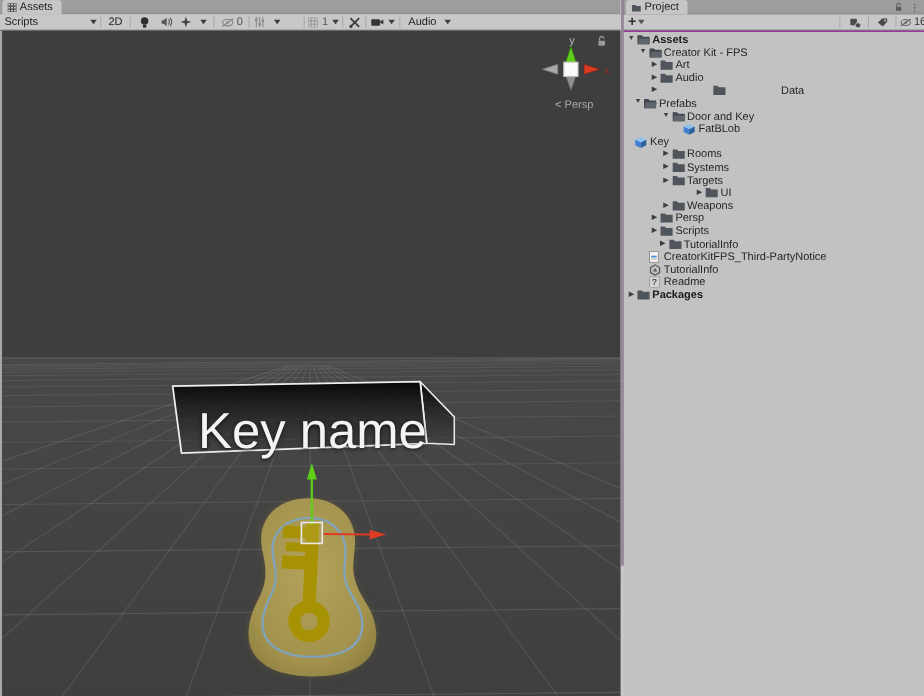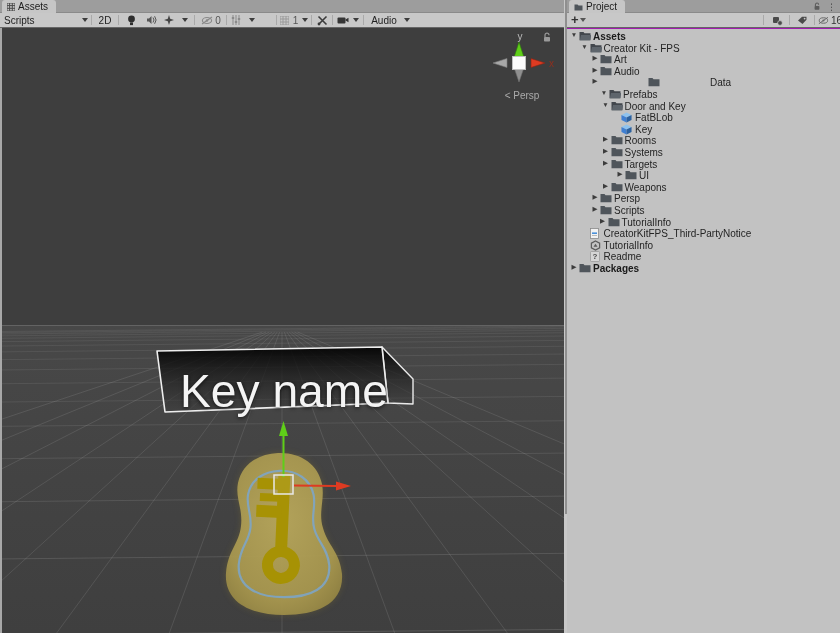--- a/index.html
+++ b/index.html
@@ -359,21 +359,21 @@
         </div>
         <div class="tree-row" style="padding-left: 23px; gap: 48px;">
           <span class="tw">▶</span>
           <span class="ticon">
             <svg width="12" height="10" viewBox="0 0 12 10">
               <path d="M0.5 1 h4 l1 1.3 h6 v7 h-11z" fill="#4f555b"></path>
             </svg>
           </span>
           <span class="tlabel">Data</span>
         </div>
-        <div class="tree-row" style="padding-left: 32px;">
+        <div class="tree-row" style="padding-left: 8px;">
           <span class="tw">▼</span>
           <span class="ticon">
             <svg width="12" height="10" viewBox="0 0 12 10">
               <path d="M0.5 1 h4 l1 1.3 h6 v7 h-11z" fill="#42474d"></path>
               <path d="M2 4 h10.5 l-1.6 5.3 h-10z" fill="#5e656c"></path>
             </svg>
           </span>
           <span class="tlabel">Prefabs</span>
         </div>
         <div class="tree-row" style="padding-left: 33.5px;">
@@ -390,21 +390,21 @@
           <span class="tw"></span>
           <span class="ticon">
             <svg width="11" height="11" viewBox="0 0 12 12">
               <polygon points="6,0.5 11.5,3.3 6,6 0.5,3.3" fill="#8ec2ee"></polygon>
               <polygon points="0.5,3.3 6,6 6,11.5 0.5,8.7" fill="#3f7fd2"></polygon>
               <polygon points="11.5,3.3 6,6 6,11.5 11.5,8.7" fill="#2c619f"></polygon>
             </svg>
           </span>
           <span class="tlabel">FatBLob</span>
         </div>
-        <div class="tree-row" style="padding-left: 44px;">
+        <div class="tree-row" style="">
           <span class="tw"></span>
           <span class="ticon">
             <svg width="11" height="11" viewBox="0 0 12 12">
               <polygon points="6,0.5 11.5,3.3 6,6 0.5,3.3" fill="#8ec2ee"></polygon>
               <polygon points="0.5,3.3 6,6 6,11.5 0.5,8.7" fill="#3f7fd2"></polygon>
               <polygon points="11.5,3.3 6,6 6,11.5 11.5,8.7" fill="#2c619f"></polygon>
             </svg>
           </span>
           <span class="tlabel">Key</span>
         </div>
@@ -428,21 +428,21 @@
         </div>
         <div class="tree-row" style="padding-left: 33.5px;">
           <span class="tw">▶</span>
           <span class="ticon">
             <svg width="12" height="10" viewBox="0 0 12 10">
               <path d="M0.5 1 h4 l1 1.3 h6 v7 h-11z" fill="#4f555b"></path>
             </svg>
           </span>
           <span class="tlabel">Targets</span>
         </div>
-        <div class="tree-row" style="padding-left: 48px;">
+        <div class="tree-row" style="padding-left: 48px; margin-left: 16px;">
           <span class="tw">▶</span>
           <span class="ticon">
             <svg width="12" height="10" viewBox="0 0 12 10">
               <path d="M0.5 1 h4 l1 1.3 h6 v7 h-11z" fill="#4f555b"></path>
             </svg>
           </span>
           <span class="tlabel">UI</span>
         </div>
         <div class="tree-row" style="padding-left: 33.5px;">
           <span class="tw">▶</span>

